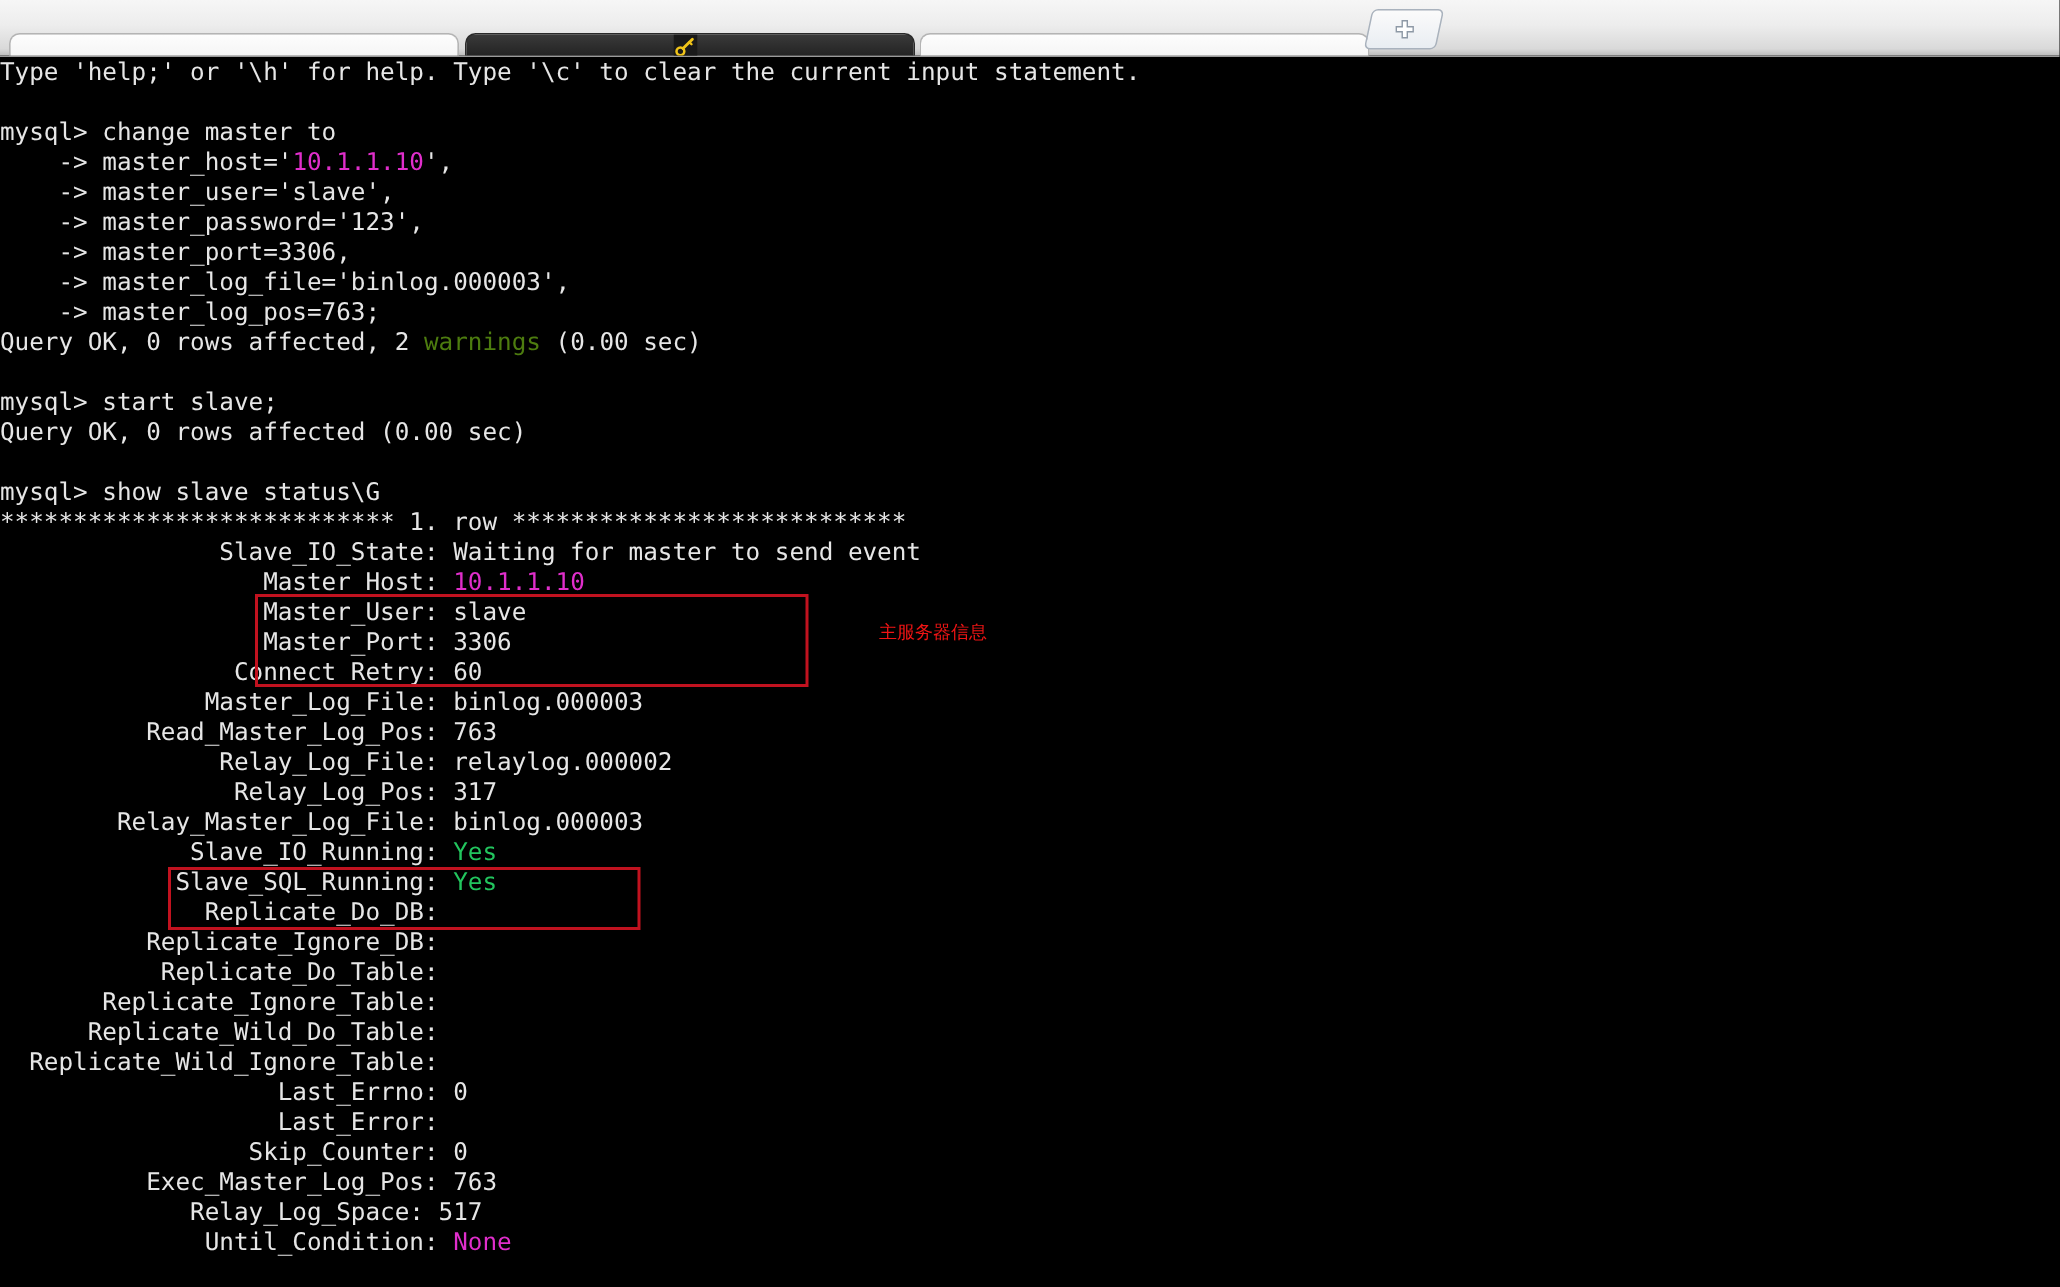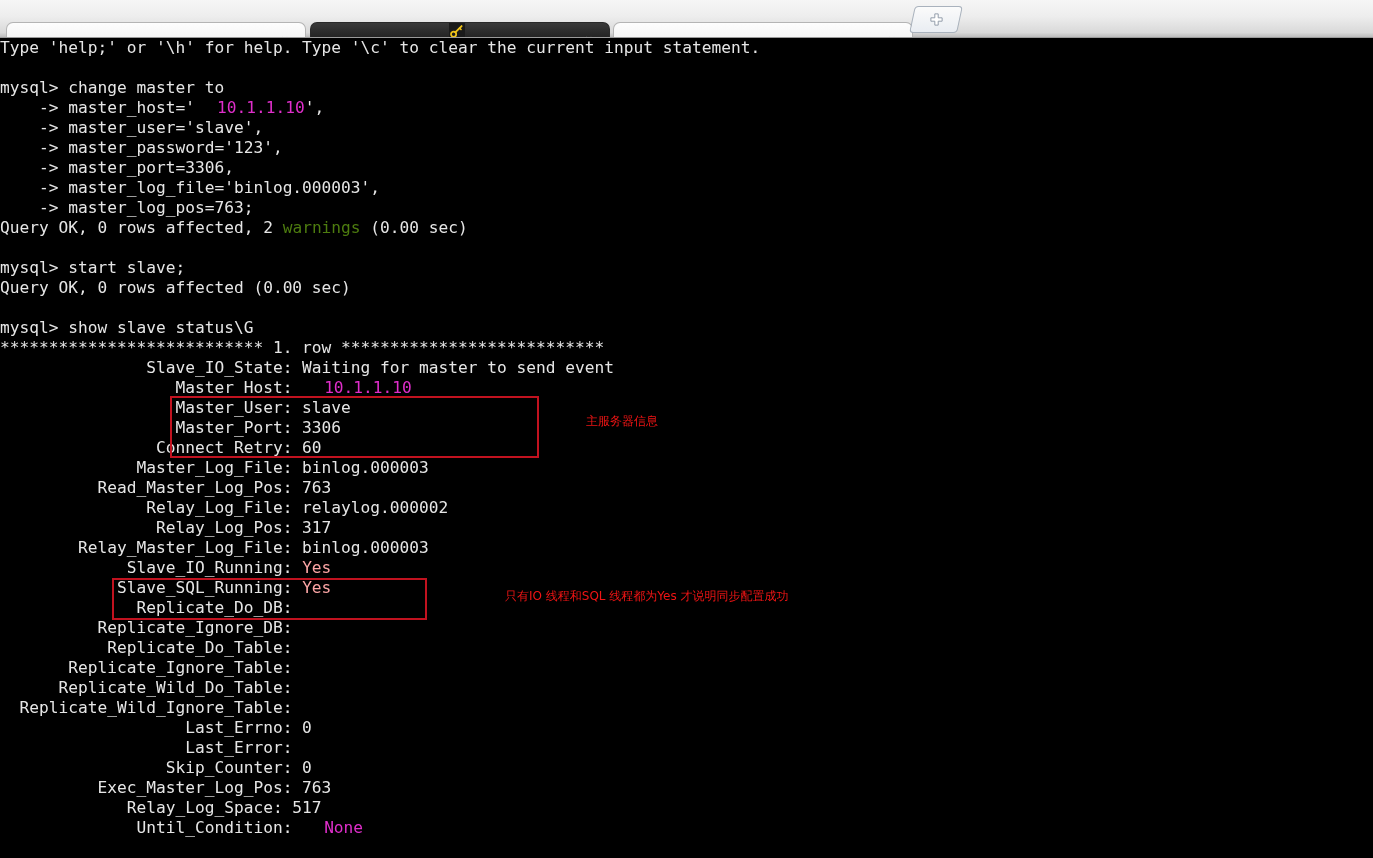--- a/index.html
+++ b/index.html
@@ -96,23 +96,23 @@
     position: absolute;
     left: 0; top: 0;
     font-family: "DejaVu Sans Mono", monospace;
     font-size: 16.2px;
     line-height: 20px;
     color: #e6e6e6;
     white-space: pre;
     letter-spacing: 0px;
   }
   .row { height: 20px; }
-  .magenta { color: #e02ecb; margin-left: 22px; }
+  .magenta { color: #e02ecb; }
   .yellow  { color: #4d7c0f; }
-  .green   { color: #fca5a5; }
+  .green   { color: #22c55e; }
 
   
   .redbox {
     position: absolute;
     border: 2px solid #c1121f;
     box-sizing: border-box;
     pointer-events: none;
   }
   .redtext {
     position: absolute;
@@ -168,14 +168,13 @@
   </div>
 </div>
 
 <div id="term">
   <div id="screen"><div class="row">Type 'help;' or '\h' for help. Type '\c' to clear the current input statement.</div><div class="row">&nbsp;</div><div class="row">mysql&gt; change master to</div><div class="row">    -&gt; master_host='<span class="magenta">10.1.1.10</span>',</div><div class="row">    -&gt; master_user='slave',</div><div class="row">    -&gt; master_password='123',</div><div class="row">    -&gt; master_port=3306,</div><div class="row">    -&gt; master_log_file='binlog.000003',</div><div class="row">    -&gt; master_log_pos=763;</div><div class="row">Query OK, 0 rows affected, 2 <span class="yellow">warnings</span> (0.00 sec)</div><div class="row">&nbsp;</div><div class="row">mysql&gt; start slave;</div><div class="row">Query OK, 0 rows affected (0.00 sec)</div><div class="row">&nbsp;</div><div class="row">mysql&gt; show slave status\G</div><div class="row">*************************** 1. row ***************************</div><div class="row">               Slave_IO_State: Waiting for master to send event</div><div class="row">                  Master_Host: <span class="magenta">10.1.1.10</span></div><div class="row">                  Master_User: slave</div><div class="row">                  Master_Port: 3306</div><div class="row">                Connect_Retry: 60</div><div class="row">              Master_Log_File: binlog.000003</div><div class="row">          Read_Master_Log_Pos: 763</div><div class="row">               Relay_Log_File: relaylog.000002</div><div class="row">                Relay_Log_Pos: 317</div><div class="row">        Relay_Master_Log_File: binlog.000003</div><div class="row">             Slave_IO_Running: <span class="green">Yes</span></div><div class="row">            Slave_SQL_Running: <span class="green">Yes</span></div><div class="row">              Replicate_Do_DB:</div><div class="row">          Replicate_Ignore_DB:</div><div class="row">           Replicate_Do_Table:</div><div class="row">       Replicate_Ignore_Table:</div><div class="row">      Replicate_Wild_Do_Table:</div><div class="row">  Replicate_Wild_Ignore_Table:</div><div class="row">                   Last_Errno: 0</div><div class="row">                   Last_Error:</div><div class="row">                 Skip_Counter: 0</div><div class="row">          Exec_Master_Log_Pos: 763</div><div class="row">             Relay_Log_Space: 517</div><div class="row">              Until_Condition: <span class="magenta">None</span></div></div>
 
   <div class="redbox" style="left:170px; top:358px; width:369px; height:62px;"></div>
   <div class="redbox" style="left:112px; top:540px; width:315px; height:42px;"></div>
 
   <div class="redtext" style="left:586px; top:375px;">主服务器信息</div>
-  <div class="redtext" style="left:505px; top:550px;">只有IO 线程和SQL 线程都为Yes 才说明同步配置成功</div>
 </div>
 
 </body></html>

